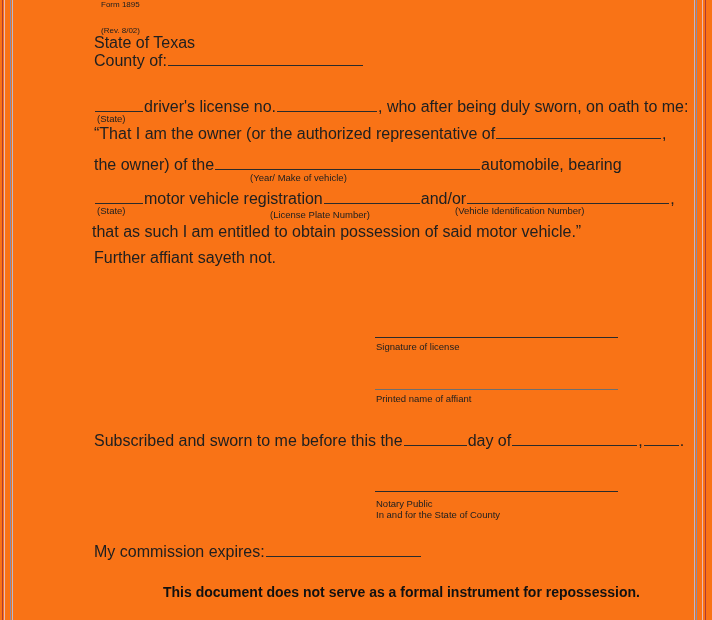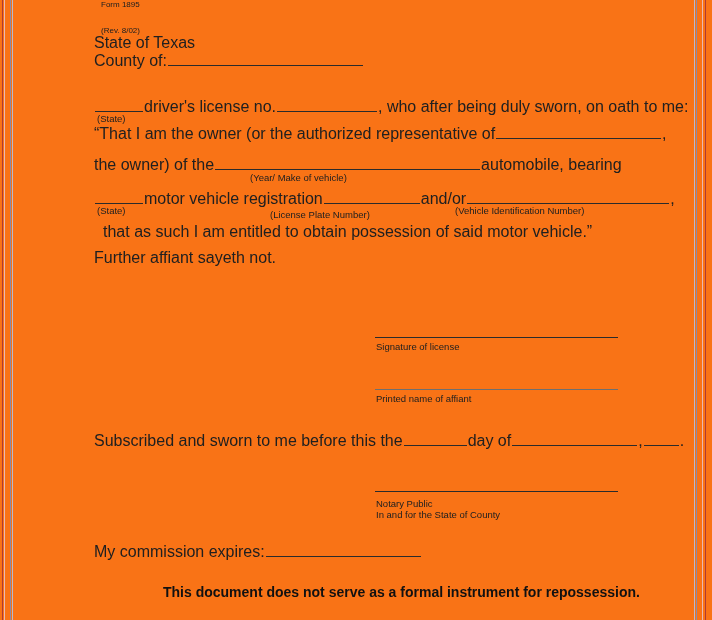--- a/index.html
+++ b/index.html
@@ -142,21 +142,21 @@
     </div>
     <div class="small-label" style="left:250px; top:172px;">(Year/ Make of vehicle)</div>
 
     <div class="line" style="left:94px; top:192px;">
       <span class="blank" style="width:48px;"></span><span>motor vehicle registration</span><span class="blank" style="width:96px;"></span><span>and/or</span><span class="blank" style="width:202px;"></span><span>,</span>
     </div>
     <div class="small-label" style="left:97px; top:205px;">(State)</div>
     <div class="small-label" style="left:270px; top:209px;">(License Plate Number)</div>
     <div class="small-label" style="left:455px; top:205px;">(Vehicle Identification Number)</div>
 
-    <div class="line" style="left:103px; top:225px;text-align:center;">that as such I am entitled to obtain possession of said motor vehicle.”</div>
+    <div class="line" style="left:92px; top:225px;text-align:center;">that as such I am entitled to obtain possession of said motor vehicle.”</div>
 
     <div class="line" style="left:94px; top:251px;">Further affiant sayeth not.</div>
 
     <div class="rule" style="left:375px; top:337px; width:243px;"></div>
     <div class="small-label" style="left:376px; top:341px;">Signature of license</div>
 
     <div class="rule light" style="left:375px; top:389px; width:243px;"></div>
     <div class="small-label" style="left:376px; top:393px;">Printed name of affiant</div>
 
     <div class="line" style="left:94px; top:434px;">

